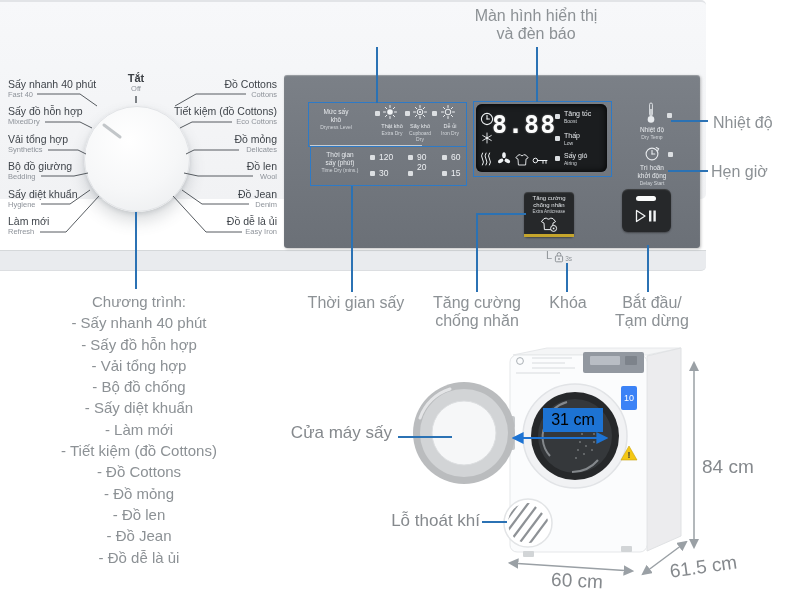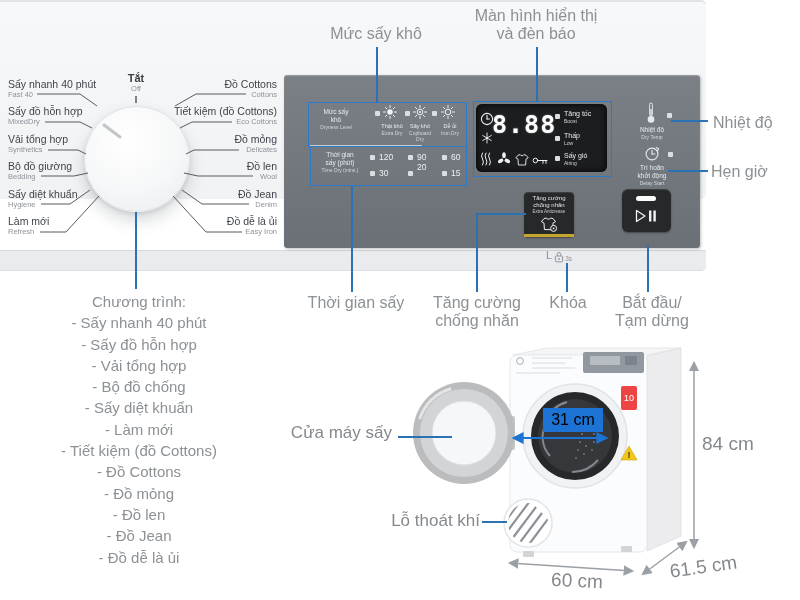--- a/index.html
+++ b/index.html
@@ -46,21 +46,21 @@
   .mode .l1{font-size:7px;line-height:8px;}
   .mode .l2{font-size:5px;line-height:6px;color:#cfd3d7;}
   .darkbtn{position:absolute;background:#26282a;border-radius:5px;box-shadow:inset 0 1px 1px rgba(255,255,255,.12),0 1px 2px rgba(0,0,0,.4);}
   #anticrease-text{position:absolute;left:524px;top:195px;width:50px;text-align:center;color:#e4e7ea;}
   #anticrease-text .l1{font-size:6px;line-height:7px;}
   #anticrease-text .l2{font-size:4.5px;line-height:6px;color:#c9cdd1;}
   #lock{position:absolute;left:546px;top:249px;display:flex;align-items:flex-start;color:#8f9499;}
   
   .badge31{position:absolute;left:543px;top:408px;width:60px;height:24px;background:#1d73d3;
      color:#000000;font-size:16px;text-align:center;line-height:24px;}
-  .badge10{position:absolute;left:621px;top:386px;width:16px;height:24px;background:#ef4444;
+  .badge10{position:absolute;left:621px;top:386px;width:16px;height:24px;background:#3b82f6;
      border-radius:2px;color:#fff;font-size:9px;font-weight:normal;text-align:center;line-height:24px;}
   svg{display:block;}
 </style>
 </head>
 <body>
 <div id="root">
 
 <svg width="0" height="0" style="position:absolute">
   <defs>
     <g id="sun-rays" stroke="currentColor" stroke-width="1" stroke-linecap="round">
@@ -376,21 +376,20 @@
 <div class="bluev" style="left:536px;top:47px;height:55px;"></div>
 <div class="blueh" style="left:671px;top:120px;width:37px;"></div>
 <div class="blueh" style="left:668px;top:170px;width:40px;"></div>
 <div class="bluev" style="left:135px;top:212px;height:77px;"></div>
 <div class="bluev" style="left:351px;top:186px;height:106px;"></div>
 <div class="blueh" style="left:476px;top:213px;width:50px;"></div>
 <div class="bluev" style="left:476px;top:213px;height:79px;"></div>
 <div class="bluev" style="left:566px;top:263px;height:29px;"></div>
 <div class="bluev" style="left:647px;top:245px;height:47px;"></div>
 
-<div class="anno" style="left:305px;top:25px;width:142px;">Mức sấy khô</div>
 <div class="anno" style="left:445px;top:7px;width:182px;">
   <div>Màn hình hiển thị</div>
   <div>và đèn báo</div>
 </div>
 <div class="anno" style="left:713px;top:114px;width:80px;text-align:left;">Nhiệt độ</div>
 <div class="anno" style="left:711px;top:163px;width:80px;text-align:left;">Hẹn giờ</div>
 <div class="anno" style="left:296px;top:294px;width:120px;">Thời gian sấy</div>
 <div class="anno" style="left:417px;top:294px;width:120px;">
   <div>Tăng cường</div>
   <div>chống nhăn</div>
@@ -503,17 +502,17 @@
     <line x1="414" y1="33" x2="414" y2="217" marker-start="url(#ah)" marker-end="url(#ah)"></line>
     <line x1="230" y1="233" x2="352" y2="241" marker-start="url(#ah)" marker-end="url(#ah)"></line>
     <line x1="363" y1="244" x2="406" y2="212" marker-start="url(#ah)" marker-end="url(#ah)"></line>
   </g>
 </svg>
 
 <div class="dim" style="left:282px;top:423px;width:110px;font-size:17px;text-align:right;">Cửa máy sấy</div>
 <div class="dim" style="left:350px;top:511px;width:130px;font-size:17px;text-align:right;">Lỗ thoát khí</div>
 <div class="badge31">31 cm</div>
 <div class="badge10">10</div>
-<div class="dim" style="left:702px;top:433px;width:70px;">84 cm</div>
+<div class="dim" style="left:702px;top:456px;width:70px;">84 cm</div>
 <div class="dim" style="left:537px;top:570px;width:80px;text-align:center;transform:rotate(3deg);">60 cm</div>
 <div class="dim" style="left:656px;top:556px;width:95px;text-align:center;transform:rotate(-8deg);">61.5 cm</div>
 
 </div>
 
 </body></html>

